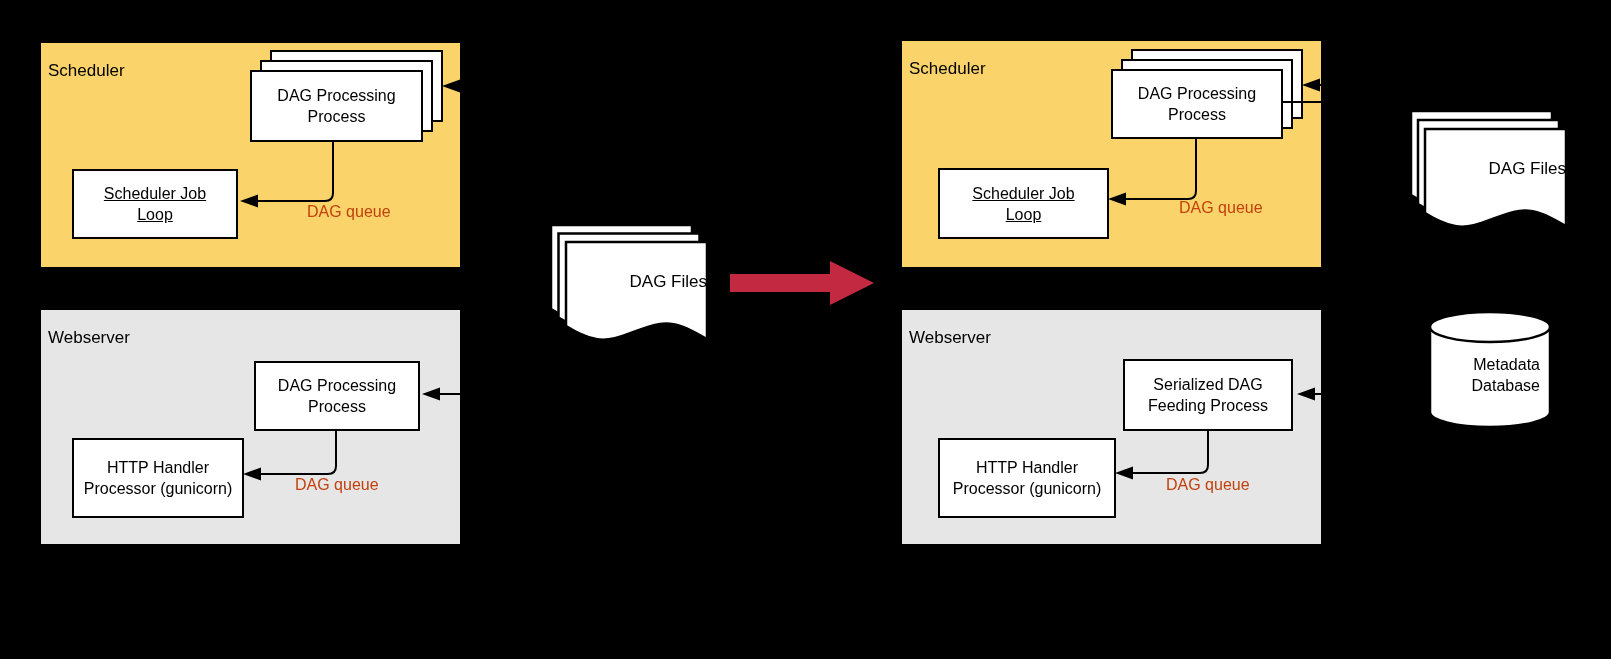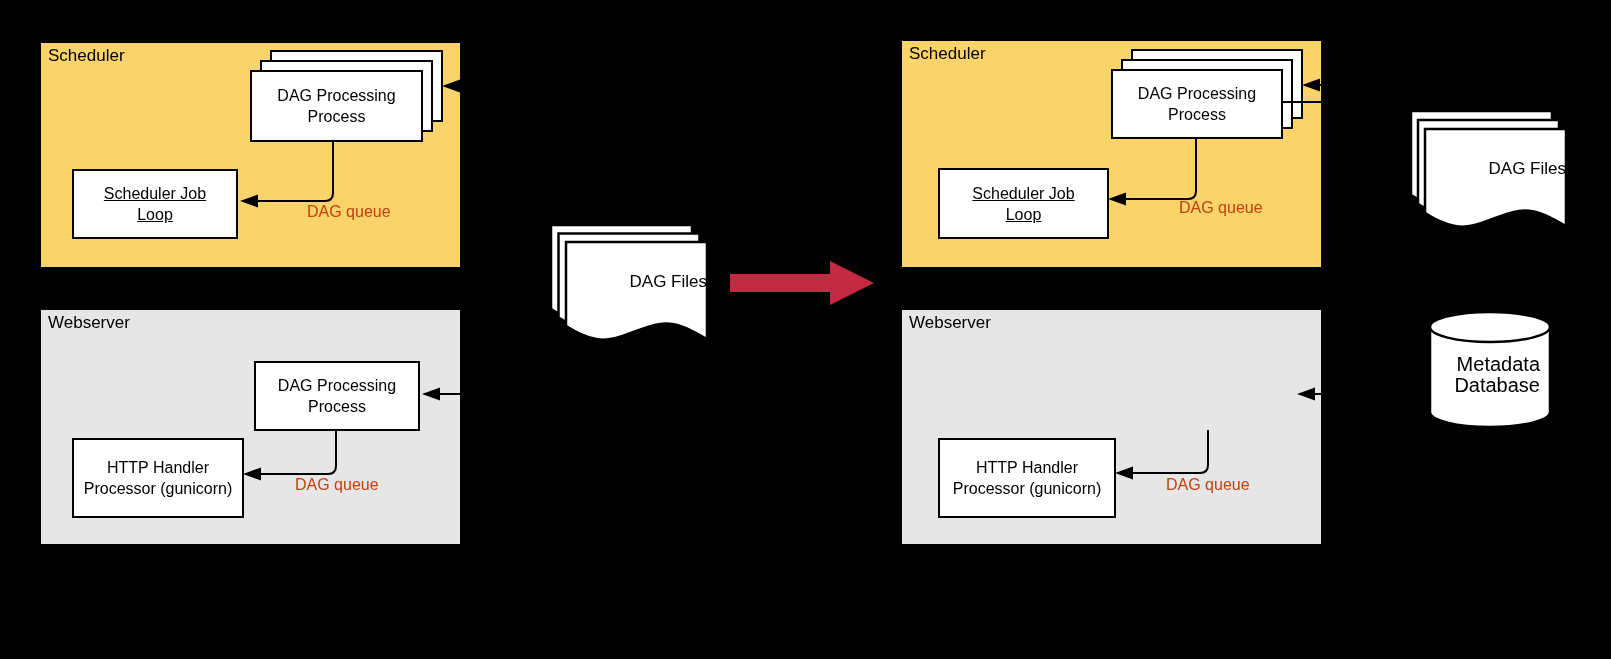--- a/index.html
+++ b/index.html
@@ -1,32 +1,32 @@
 <!DOCTYPE html>
 <html><head>
 <meta charset="utf-8">
 <style>
   html,body{margin:0;padding:0;background:#000;}
   .canvas{
     position:relative;width:1611px;height:659px;background:#000;
     font-family:"Liberation Sans",sans-serif;overflow:hidden;
   }
   .panel{position:absolute;border:1px solid #000;box-sizing:border-box;z-index:1;}
-  .panel-title{position:absolute;top:3px;left:7px;font-size:17px;color:#000;white-space:nowrap;}
+  .panel-title{position:absolute;top:18px;left:7px;font-size:17px;color:#000;white-space:nowrap;}
   .node{
     position:absolute;background:#fff;border:2px solid #000000;box-sizing:border-box;
     display:flex;align-items:center;justify-content:center;text-align:center;
     font-size:16px;line-height:21px;color:#000;
   }
   .node .lbl{display:block;}
   .w150{width:150px;} .w120{width:120px;text-decoration:underline;} .w160{width:160px;}
   .svg-overlay{position:absolute;left:0;top:0;z-index:3;pointer-events:none;}
   .queue-label{position:absolute;font-size:16px;color:#c2410c;z-index:4;white-space:nowrap;}
   .shape-label{position:absolute;z-index:4;font-size:17px;color:#000;text-align:right;line-height:21px;}
-  .db-label{font-size:20px;}
+  .db-label{font-size:16px;}
 </style>
 </head>
 <body>
 
 <div class="canvas">
 
   <div class="panel" style="left: 40px; top: 42px; width: 421px; height: 226px; background-color: rgb(250, 211, 107);">
     <span class="panel-title">Scheduler</span>
 
     <div class="node" style="left:229px;top:7px;width:173px;height:72px;"></div>
@@ -68,20 +68,23 @@
     <div class="node" style="left:36px;top:127px;width:171px;height:71px;">
       <span class="lbl w120">Scheduler Job Loop</span>
     </div>
 
     <div class="queue-label" style="left:277px;top:158px;">DAG queue</div>
   </div>
 
   <div class="panel" style="left: 901px; top: 309px; width: 421px; height: 236px; background-color: rgb(230, 230, 230);">
     <span class="panel-title">Webserver</span>
 
+    <div class="node" style="left:221px;top:49px;width:170px;height:72px;">
+      <span class="lbl w150">Serialized DAG Feeding Process</span>
+    </div>
 
     <div class="node" style="left:36px;top:128px;width:178px;height:80px;">
       <span class="lbl w160">HTTP Handler Processor (gunicorn)</span>
     </div>
 
     <div class="queue-label" style="left:264px;top:166px;">DAG queue</div>
   </div>
 
   <svg class="svg-overlay" width="1611" height="659" viewBox="0 0 1611 659">
     <defs>

